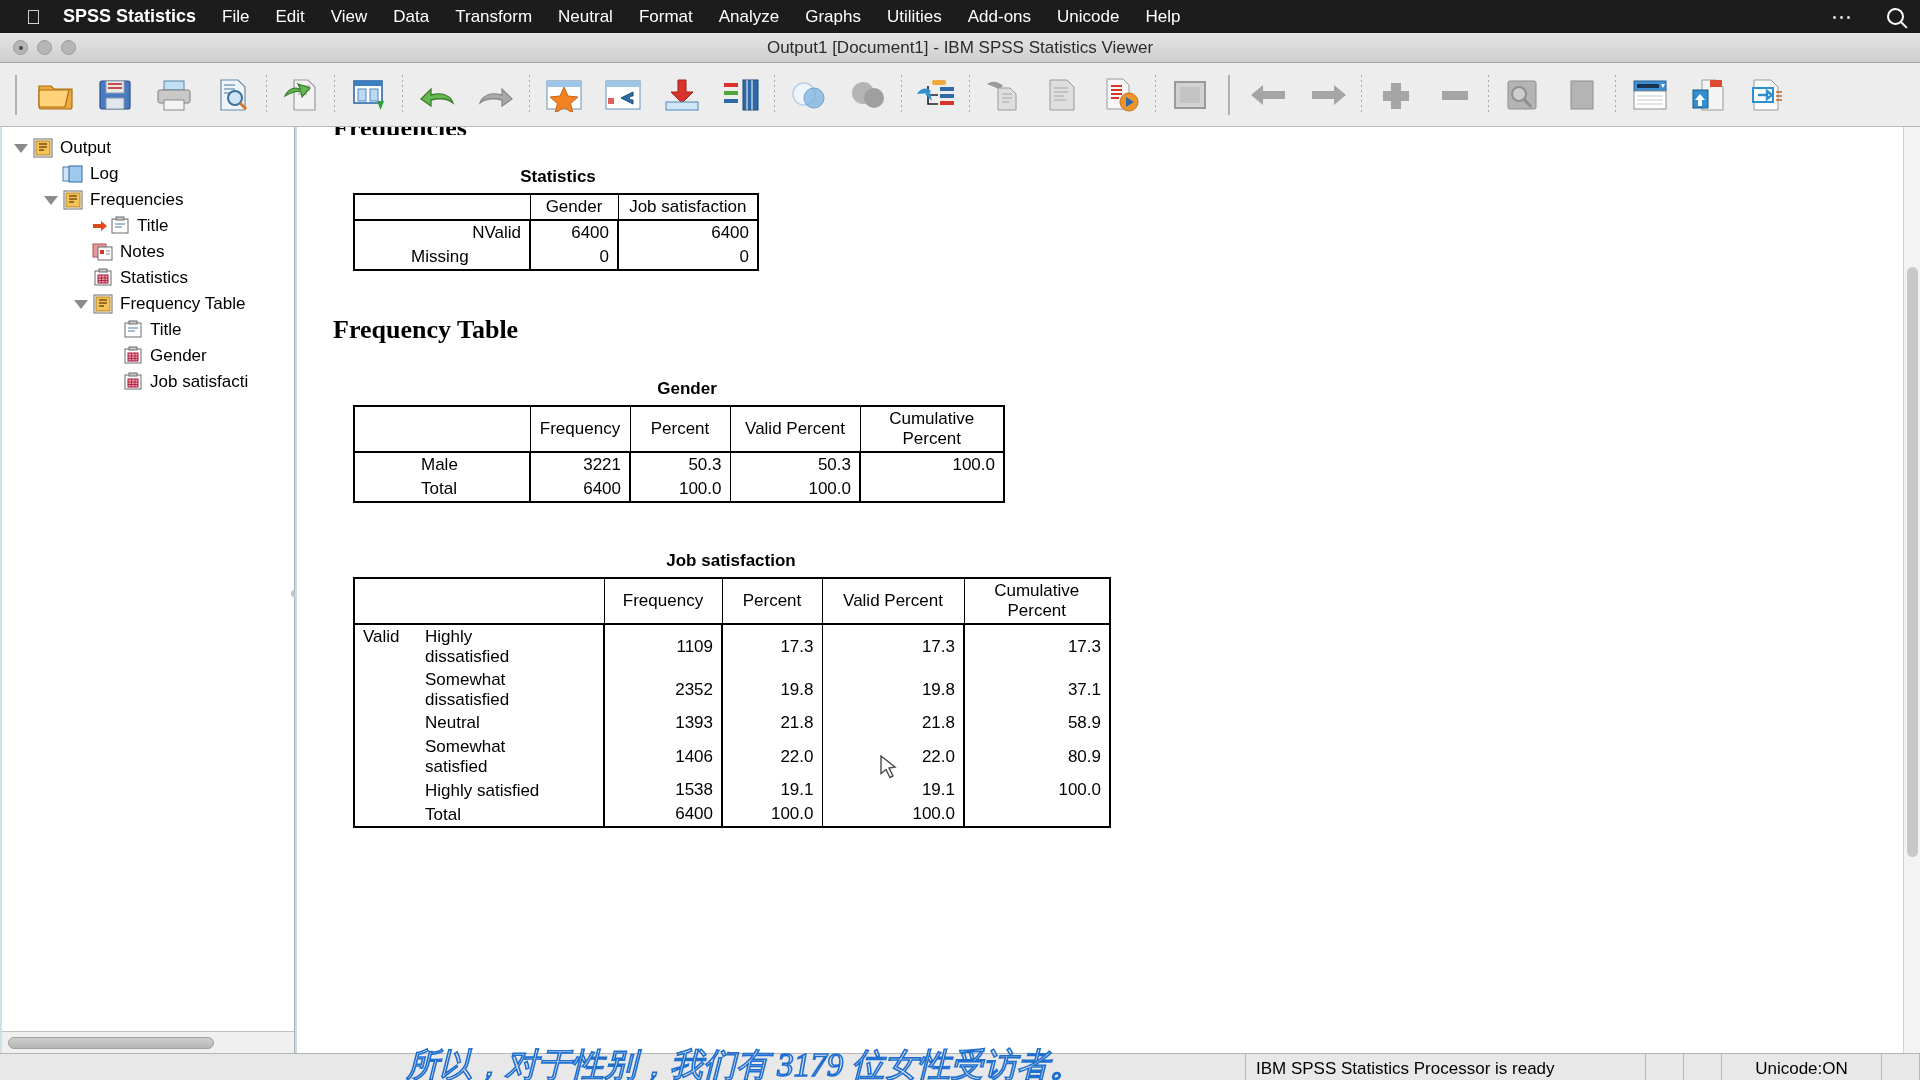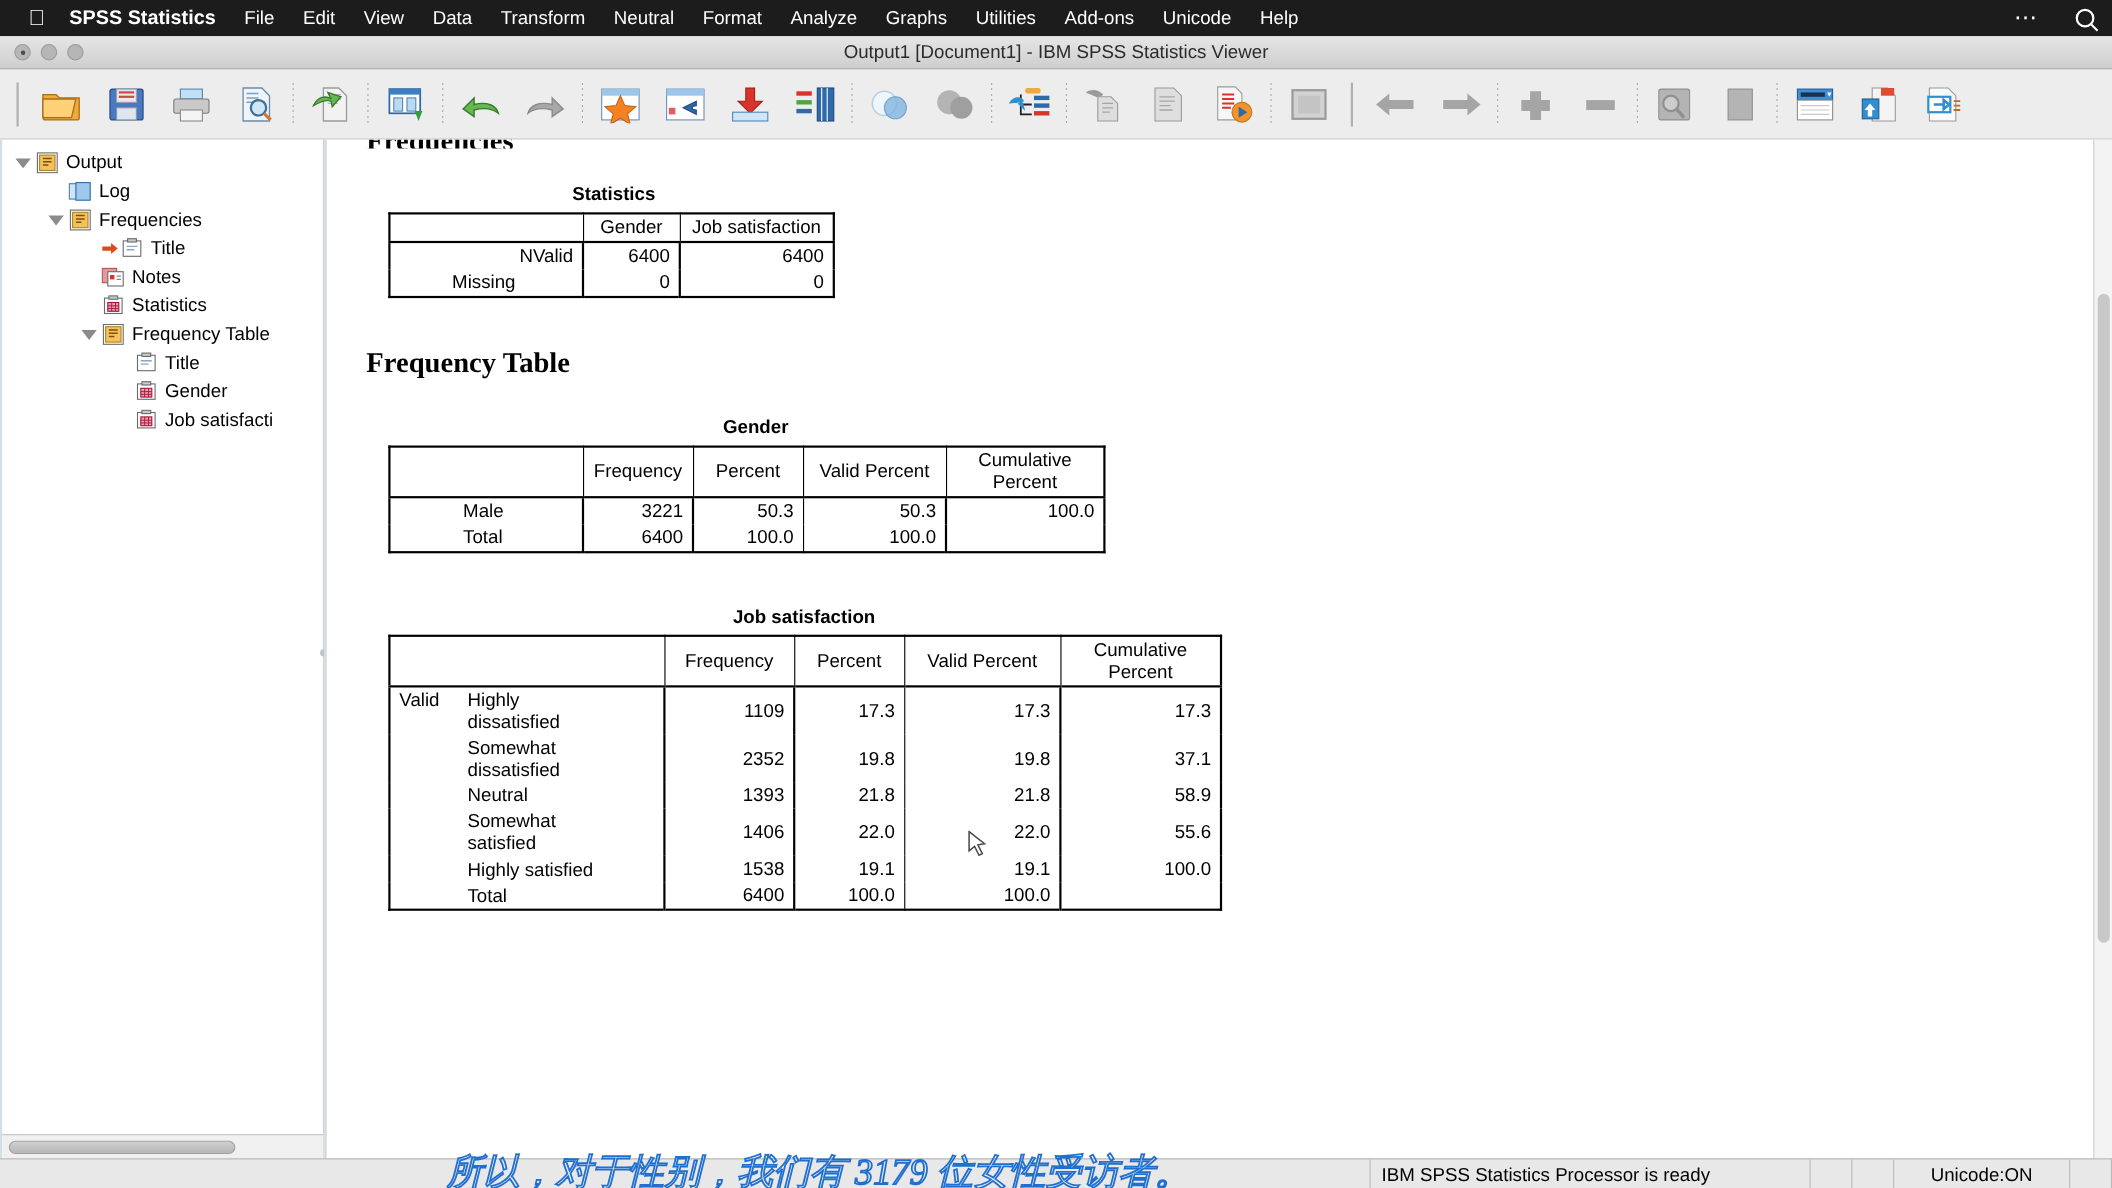--- a/index.html
+++ b/index.html
@@ -622,21 +622,21 @@
                 <td class="num" style="border-top: none; border-bottom: none; border-right: 2.5px solid rgb(0, 0, 0);">1393</td>
                 <td class="num" style="border-top: none; border-bottom: none;">21.8</td>
                 <td class="num" style="border-top: none; border-bottom: none; border-right: 2.5px solid rgb(0, 0, 0);">21.8</td>
                 <td class="num" style="border-top: none; border-bottom: none;">58.9</td>
               </tr>
               <tr>
                 <td class="lbl" style="border-right: 2.5px solid rgb(0, 0, 0); border-top: none; border-bottom: none; line-height: 1.15;"><span style="display:inline-block;width:62px;vertical-align:top;"></span><span style="display:inline-block;vertical-align:top;">Somewhat<br>satisfied</span></td>
                 <td class="num" style="border-top: none; border-bottom: none; border-right: 2.5px solid rgb(0, 0, 0);">1406</td>
                 <td class="num" style="border-top: none; border-bottom: none;">22.0</td>
                 <td class="num" style="border-top: none; border-bottom: none; border-right: 2.5px solid rgb(0, 0, 0);">22.0</td>
-                <td class="num" style="border-top: none; border-bottom: none;">55.6</td>
+                <td class="num" style="border-top: none; border-bottom: none;">80.9</td>
               </tr>
               <tr>
                 <td class="lbl" style="border-right: 2.5px solid rgb(0, 0, 0); border-top: none; border-bottom: none; line-height: 1.15;"><span style="display:inline-block;width:62px;vertical-align:top;"></span><span style="display:inline-block;vertical-align:top;">Highly satisfied</span></td>
                 <td class="num" style="border-top: none; border-bottom: none; border-right: 2.5px solid rgb(0, 0, 0);">1538</td>
                 <td class="num" style="border-top: none; border-bottom: none;">19.1</td>
                 <td class="num" style="border-top: none; border-bottom: none; border-right: 2.5px solid rgb(0, 0, 0);">19.1</td>
                 <td class="num" style="border-top: none; border-bottom: none;">100.0</td>
               </tr>
               <tr>
                 <td class="lbl" style="border-right: 2.5px solid rgb(0, 0, 0); border-top: none; border-bottom: none; line-height: 1.15;"><span style="display:inline-block;width:62px;vertical-align:top;"></span><span style="display:inline-block;vertical-align:top;">Total</span></td>

